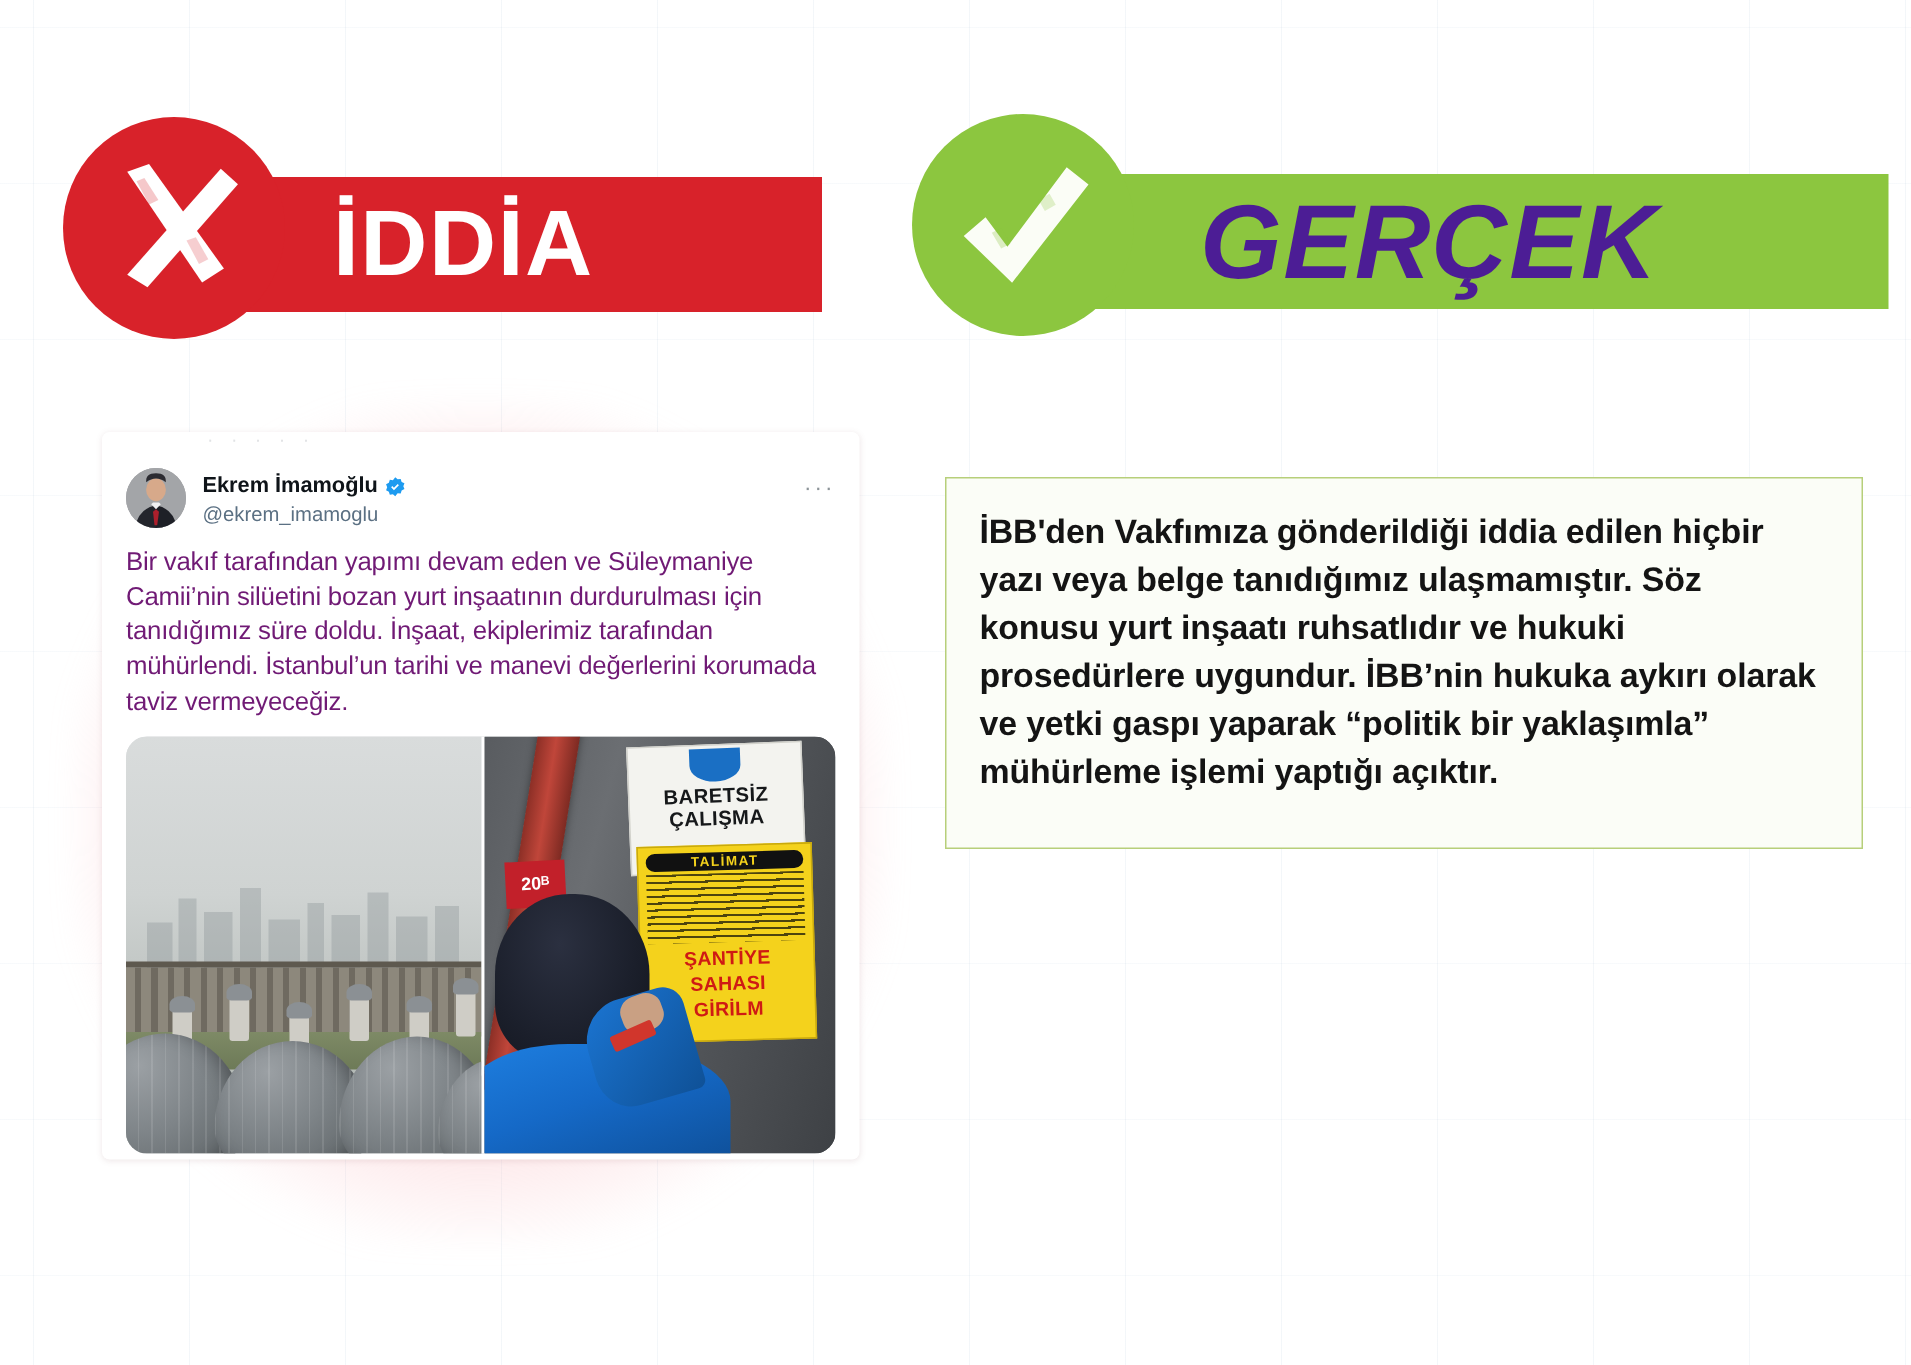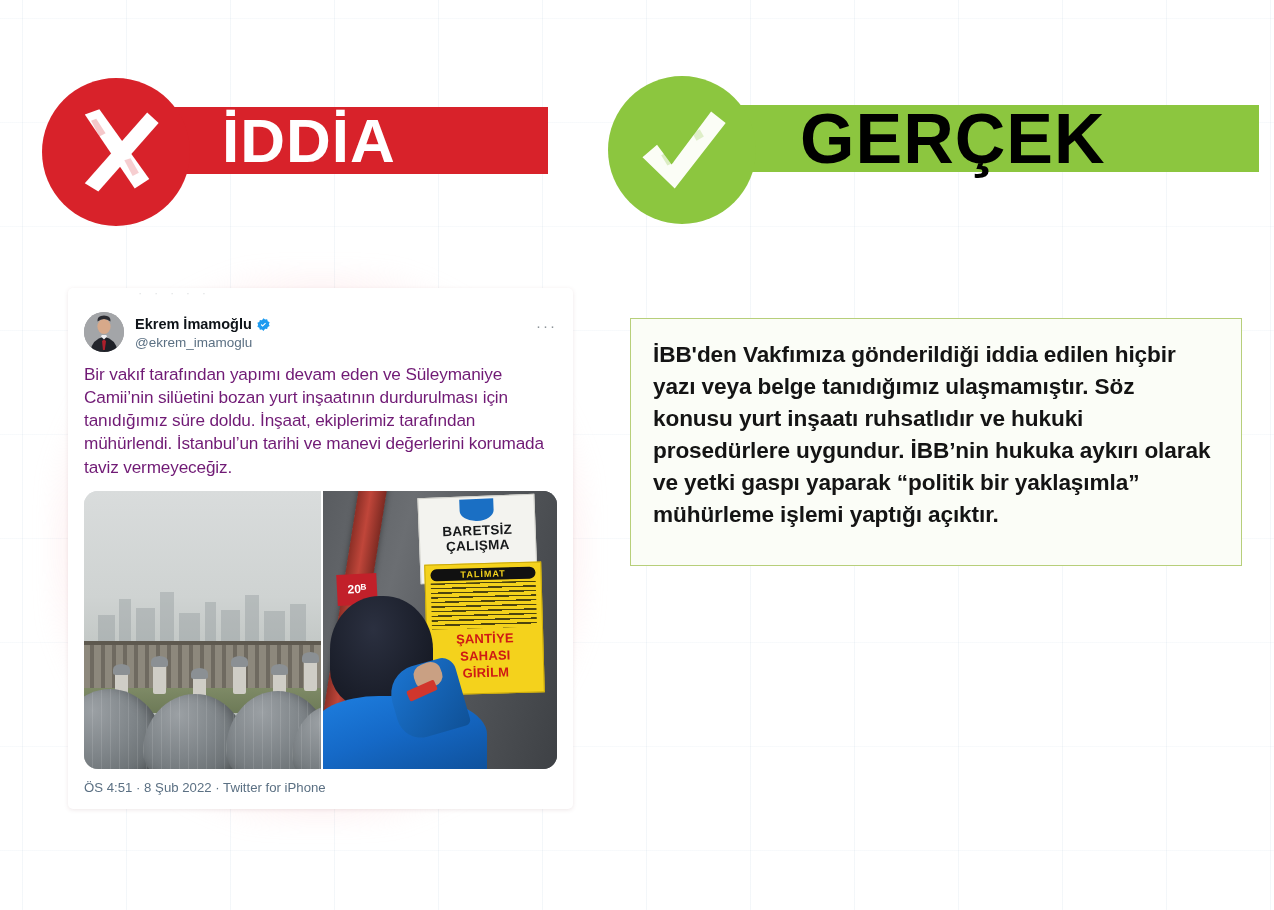--- a/index.html
+++ b/index.html
@@ -38,22 +38,22 @@
   .badge-circle {
     position: absolute;
     left: 0; top: 0;
     width: 148px; height: 148px;
     border-radius: 50%;
     z-index: 2;
     display: flex; align-items: center; justify-content: center;
   }
   .badge-bar {
     position: absolute;
-    top: 29px;
-    height: 67px;
+    top: 40px;
+    height: 90px;
     z-index: 1;
     display: flex; align-items: center;
   }
   .badge-label {
     color: #ffffff;
     font-weight: 700;
     letter-spacing: 1px;
     line-height: 1;
     white-space: nowrap;
   }
@@ -68,21 +68,21 @@
   #badge-iddia .badge-label { font-size: 62px; margin-left: 84px; }
 
   
   #badge-gercek { left: 608px; top: 76px; }
   #badge-gercek .badge-circle { background: #8CC63F; }
   #badge-gercek .badge-bar {
     left: 96px; width: 555px;
     background: #8CC63F;
   }
   #badge-gercek .badge-label {
-    font-size: 70px; margin-left: 96px; color: #000000;
+    font-size: 70px; margin-left: 96px; color: #4c1d95; font-style: italic;
   }
 
   .mark-svg { width: 104px; height: 104px; display: block; }
 
   
   #tweet-glow {
     position: absolute;
     left: 48px; top: 268px;
     width: 544px; height: 560px;
     border-radius: 10px;
@@ -443,20 +443,19 @@
           <div class="p2-worker-head"></div>
           <div class="p2-worker-body"></div>
           <div class="p2-arm"></div>
           <div class="p2-hand"></div>
           <div class="p2-tool"></div>
         </div>
       </div>
 
     </div>
 
-    <div id="tweet-footer">ÖS 4:51 · 8 Şub 2022 · Twitter for iPhone</div>
   </div>
 
   <div id="fact-box">
     <div id="fact-text">İBB'den Vakfımıza gönderildiği iddia edilen hiçbir yazı veya belge tanıdığımız ulaşmamıştır. Söz konusu yurt inşaatı ruhsatlıdır ve hukuki prosedürlere uygundur. İBB’nin hukuka aykırı olarak ve yetki gaspı yaparak “politik bir yaklaşımla” mühürleme işlemi yaptığı açıktır.</div>
   </div>
 
 </div>
 
 </body></html>

